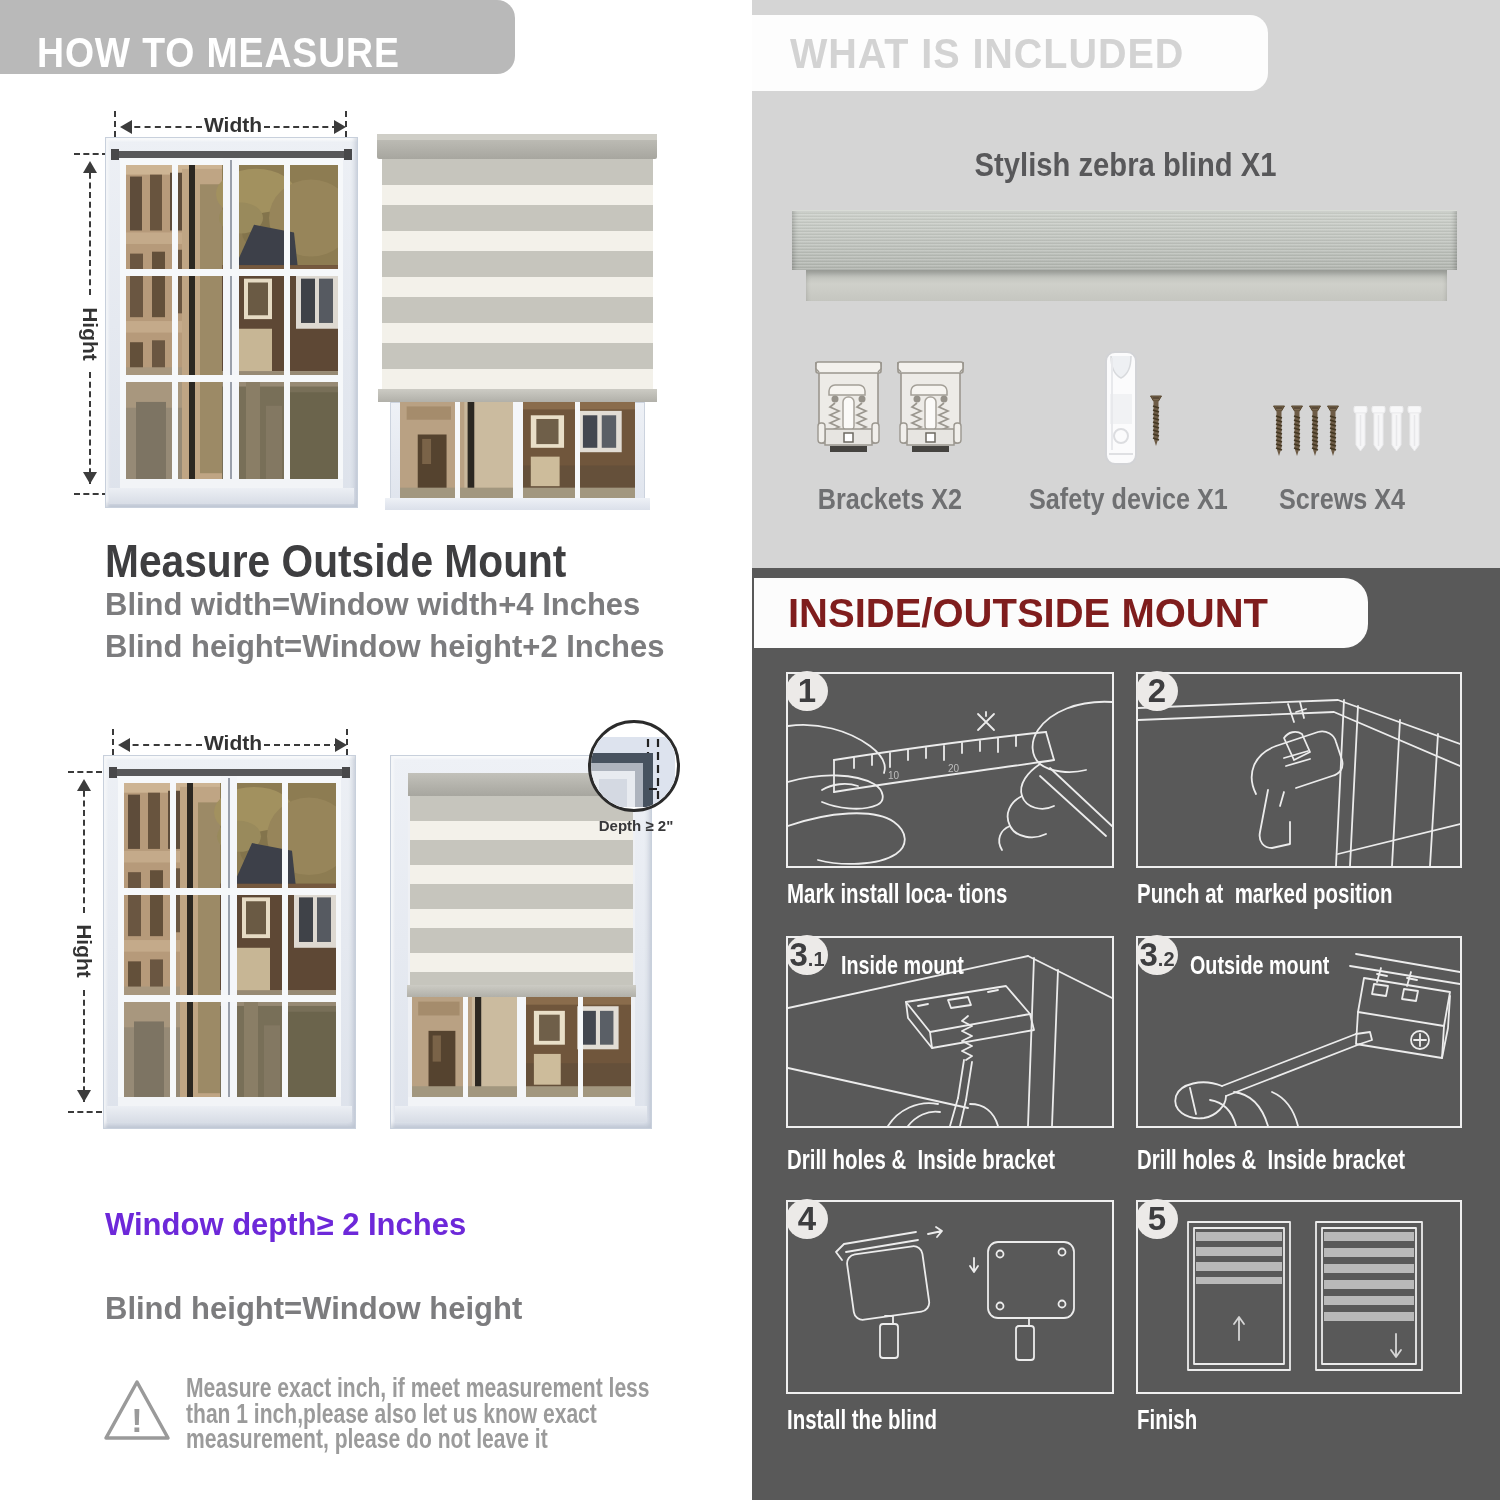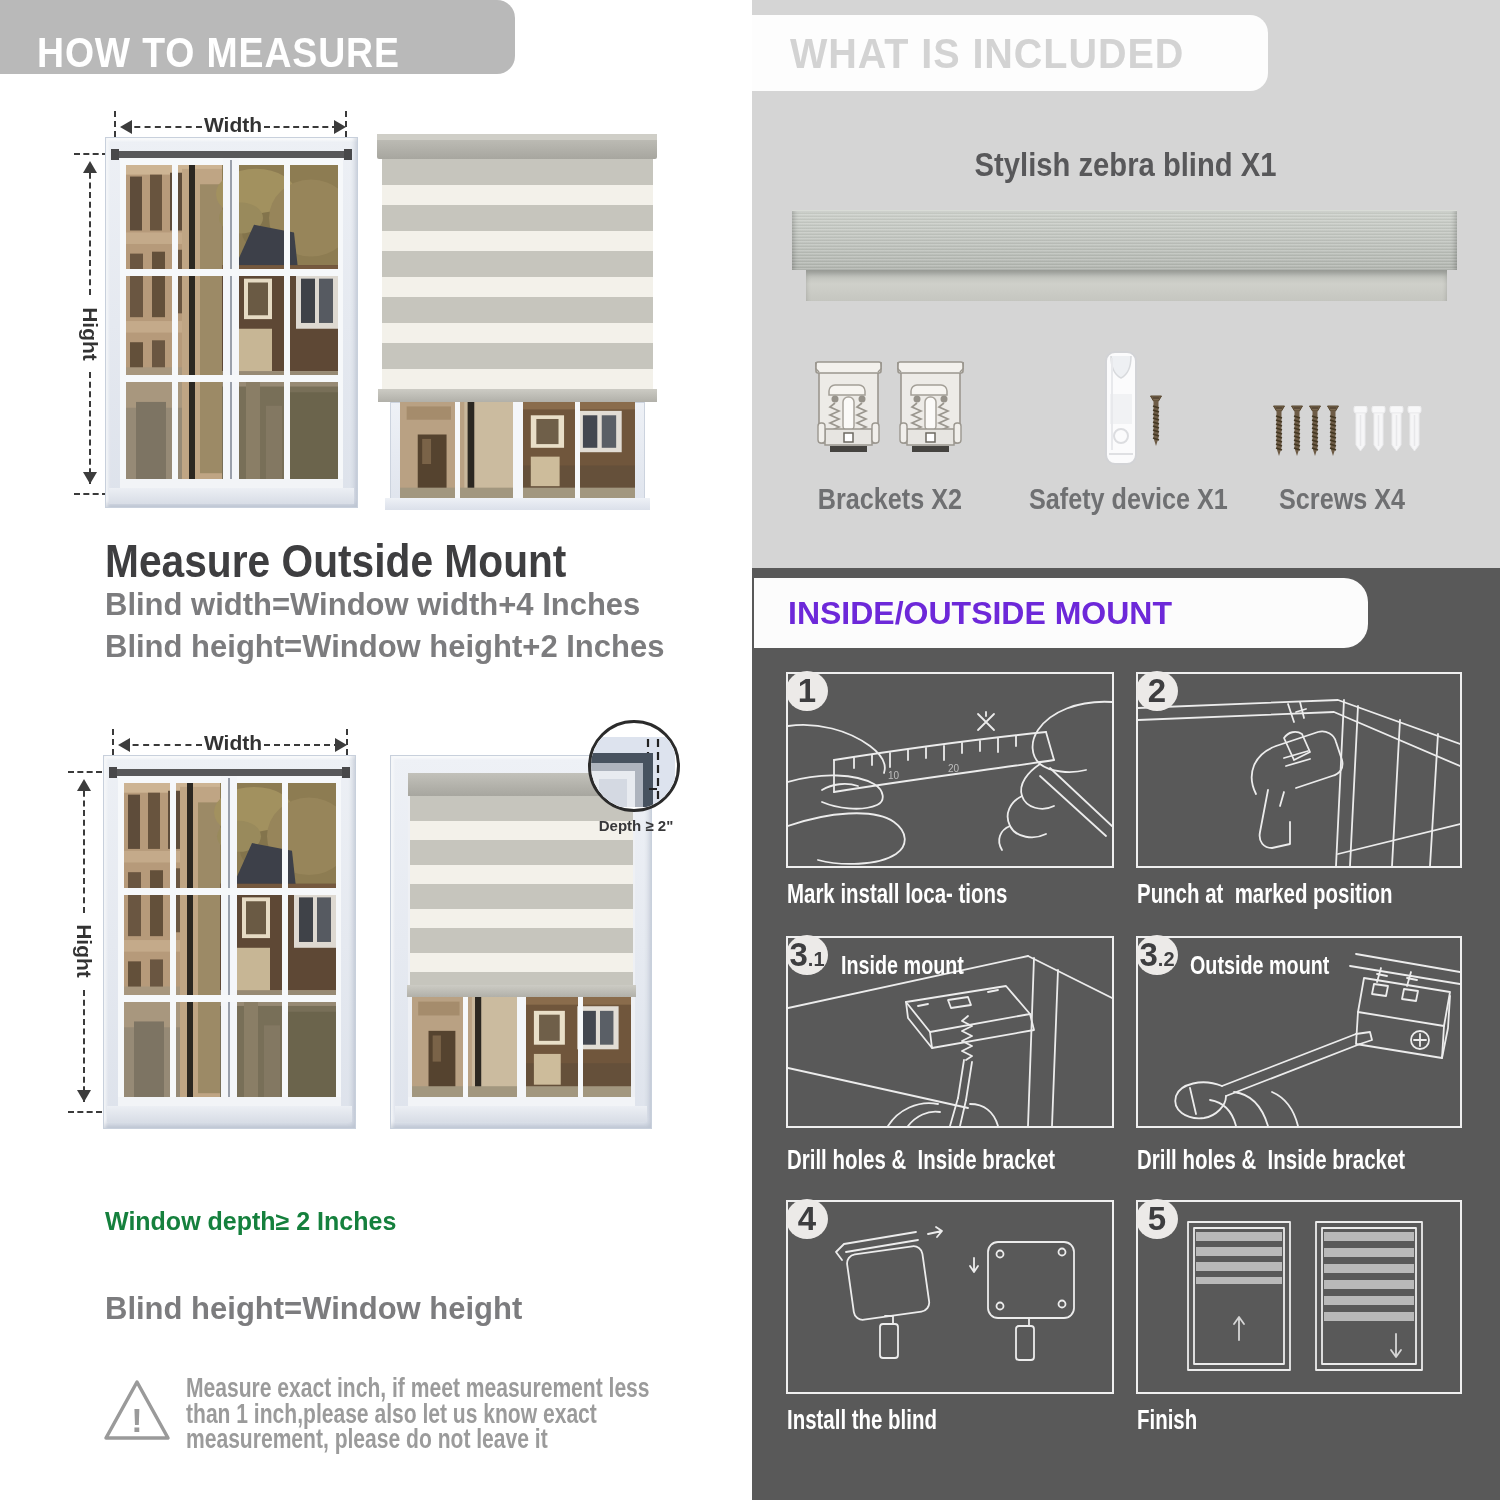--- a/index.html
+++ b/index.html
@@ -222,21 +222,21 @@
 <path d="M0,40 L52,40 L52,84 L44,84 L44,48 L0,48 Z" fill="#aeb4be"></path>
 <rect x="0" y="48" width="44" height="36" fill="#e8ebf0"></rect>
 <rect x="8" y="56" width="28" height="28" fill="#d4d9e2"></rect>
 <line x1="67" y1="16" x2="67" y2="84" stroke="#222" stroke-width="2.2" stroke-dasharray="8 5"></line>
 <line x1="57" y1="16" x2="57" y2="30" stroke="#222" stroke-width="2.2" stroke-dasharray="8 5"></line>
 <path d="M58,66 l8,0" stroke="#222" stroke-width="2"></path>
 </svg>
 </div>
 <div class="abs b" style="left:566px;top:817px;width:140px;text-align:center;font-size:15px;color:#38383a">Depth ≥ 2"</div>
 
-<div class="abs b" style="left:105px;top:1207px;font-size:25px;color:#15803d">Window depth≥ 2 Inches</div>
+<div class="abs b" style="left:105px;top:1207px;font-size:31px;color:#6d28d9">Window depth≥ 2 Inches</div>
 <div class="abs b" style="left:105px;top:1291px;font-size:31px;color:#7c7c7e">Blind height=Window height</div>
 
 <svg class="abs" style="left:100px;top:1374px" width="74" height="74" viewBox="0 0 74 74">
 <path d="M37,8 L68,64 L6,64 Z" fill="none" stroke="#9a9a9a" stroke-width="3.5" stroke-linejoin="round"></path>
 <text x="37" y="58" text-anchor="middle" font-size="34" font-weight="bold" fill="#9a9a9a" font-family="Liberation Sans">!</text>
 </svg>
 <div class="abs b" style="left:186px;top:1376px;font-size:27px;line-height:25.5px;color:#9b9b9b;transform:scaleX(.78);transform-origin:0 0">Measure exact inch, if meet measurement less<br>than 1 inch,please also let us know exact<br>measurement, please do not leave it</div>
 
 <div class="abs" style="left:752px;top:0;width:748px;height:568px;background:#d5d5d5"></div>
 <div class="abs" style="left:752px;top:15px;width:516px;height:76px;background:#fdfdfd;border-radius:0 18px 18px 0"></div>
@@ -289,21 +289,21 @@
 <svg class="abs" style="left:1406px;top:406px" width="18" height="48" viewBox="0 0 18 48">
       <use href="#anchor"></use>
     </svg>
 
 <div class="lbl" style="left:790px;top:482px;width:200px"><span>Brackets X2</span></div>
 <div class="lbl" style="left:1003px;top:482px;width:250px"><span>Safety device X1</span></div>
 <div class="lbl" style="left:1255px;top:482px;width:175px"><span>Screws X4</span></div>
 
 <div class="abs" style="left:752px;top:568px;width:748px;height:932px;background:#595959"></div>
 <div class="abs" style="left:754px;top:578px;width:614px;height:70px;background:#fcfcfc;border-radius:0 24px 24px 0"></div>
-<div class="abs b" style="left:788px;top:578px;height:62px;line-height:70px;color:#6d28d9;font-size:32px">INSIDE/OUTSIDE MOUNT</div>
+<div class="abs b" style="left:788px;top:578px;height:62px;line-height:70px;color:#7f1d1d;font-size:40px">INSIDE/OUTSIDE MOUNT</div>
 
 <div class="panel" style="left:786px;top:672px;width:328px;height:196px">
 <svg width="324" height="192" viewBox="0 0 324 192" fill="none" stroke="#ececec" stroke-width="1.8" stroke-linecap="round" stroke-linejoin="round">
 <path d="M46,86 C110,76 200,64 258,58"></path>
 <path d="M46,118 C120,106 214,94 266,86"></path>
 <path d="M46,86 L46,118"></path>
 <path d="M66,84 l0,10 M84,81 l0,10 M102,79 l0,14 M120,76 l0,10 M138,74 l0,10 M156,72 l0,14 M174,69 l0,10 M192,67 l0,10 M210,64 l0,14 M228,62 l0,10"></path>
 <text x="100" y="105" font-size="10" fill="#bdbdbd" stroke="none" font-family="Liberation Sans">10</text>
 <text x="160" y="98" font-size="10" fill="#bdbdbd" stroke="none" font-family="Liberation Sans">20</text>
 <path d="M190,40 l16,16 M206,40 l-16,16 M198,38 l0,4"></path>

